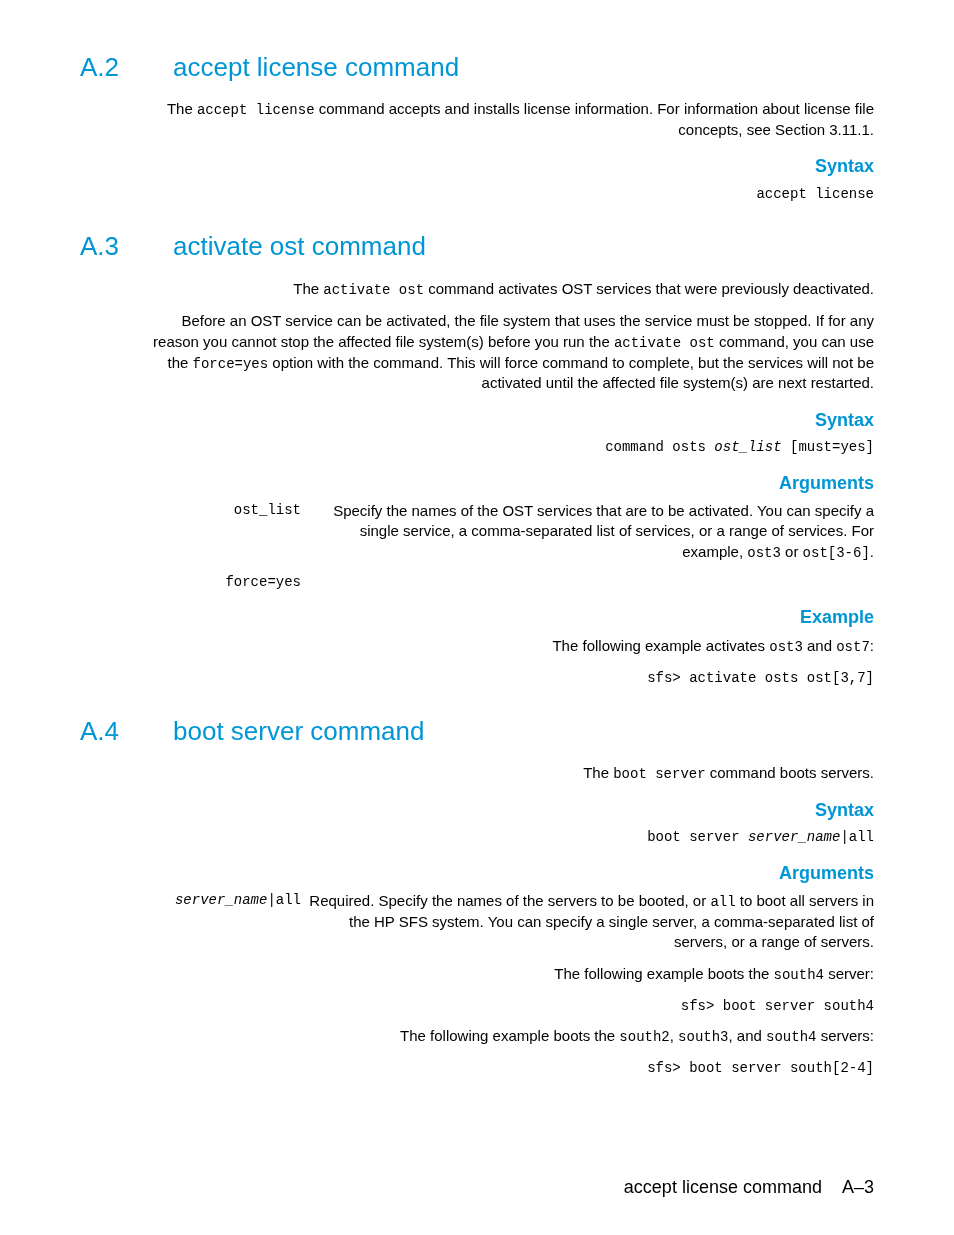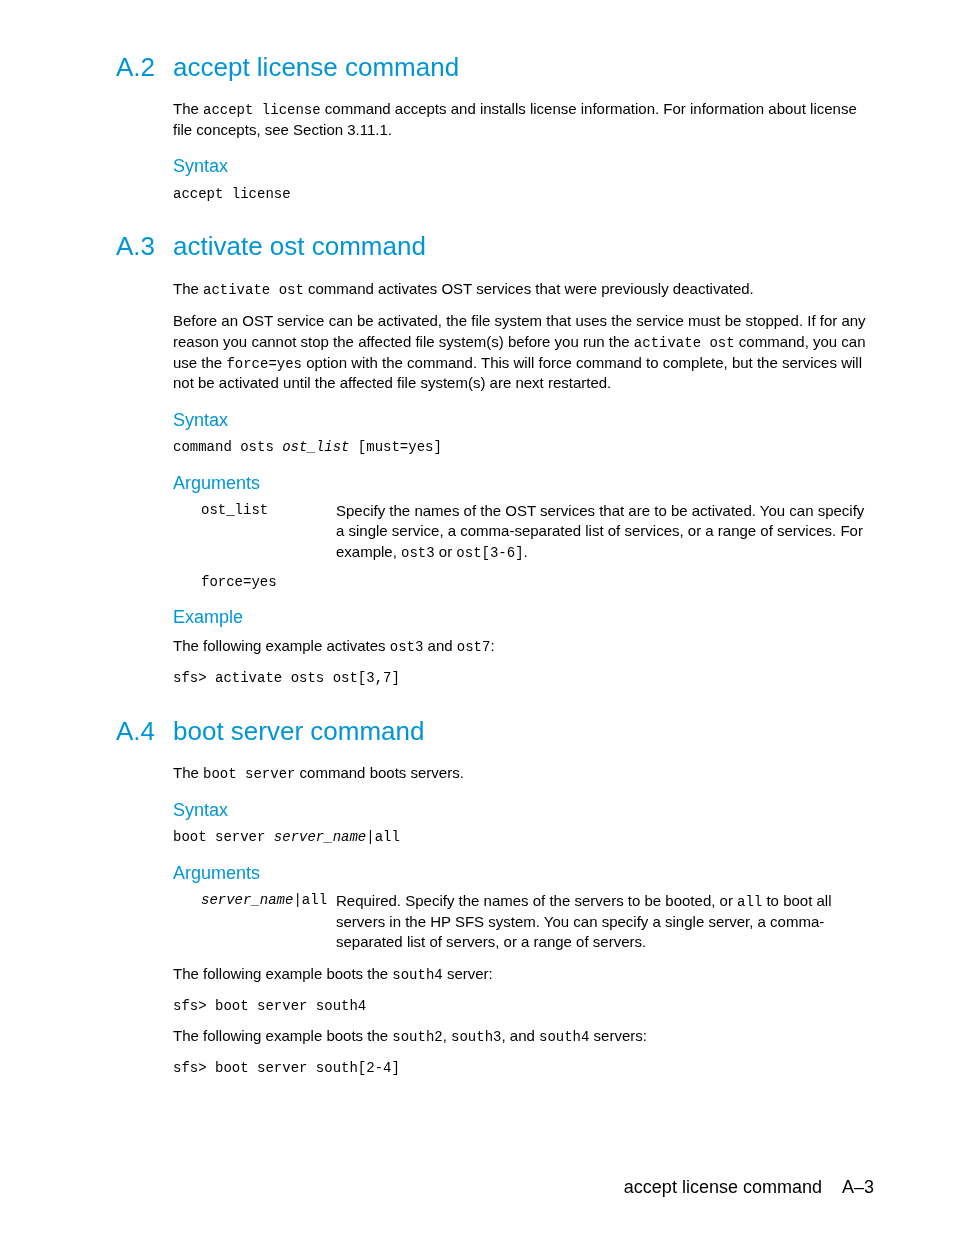--- a/index.html
+++ b/index.html
@@ -18,30 +18,31 @@
     font-family: Arial, Helvetica, sans-serif;
     font-weight: 300;
     color: #0096d6;
     font-size: 26px;
     margin: 0 0 14px 0;
     display: flex;
   }
   .section-number {
     display: inline-block;
     width: 75px;
-    text-align: right;
+    text-align: left;
     padding-right: 18px;
   }
   .content {
-    margin-left: 93px;
+    margin-left: 58px;
+    text-align: right;
   }
   .sub-heading {
     color: #0096d6;
     font-size: 18px;
-    font-weight: 400;
+    font-weight: 700;
     margin: 14px 0 6px 0;
   }
   p {
     margin: 0 0 12px 0;
   }
   code, .mono {
     font-family: "Courier New", monospace;
     font-size: 14px;
   }
   .syntax-line {

